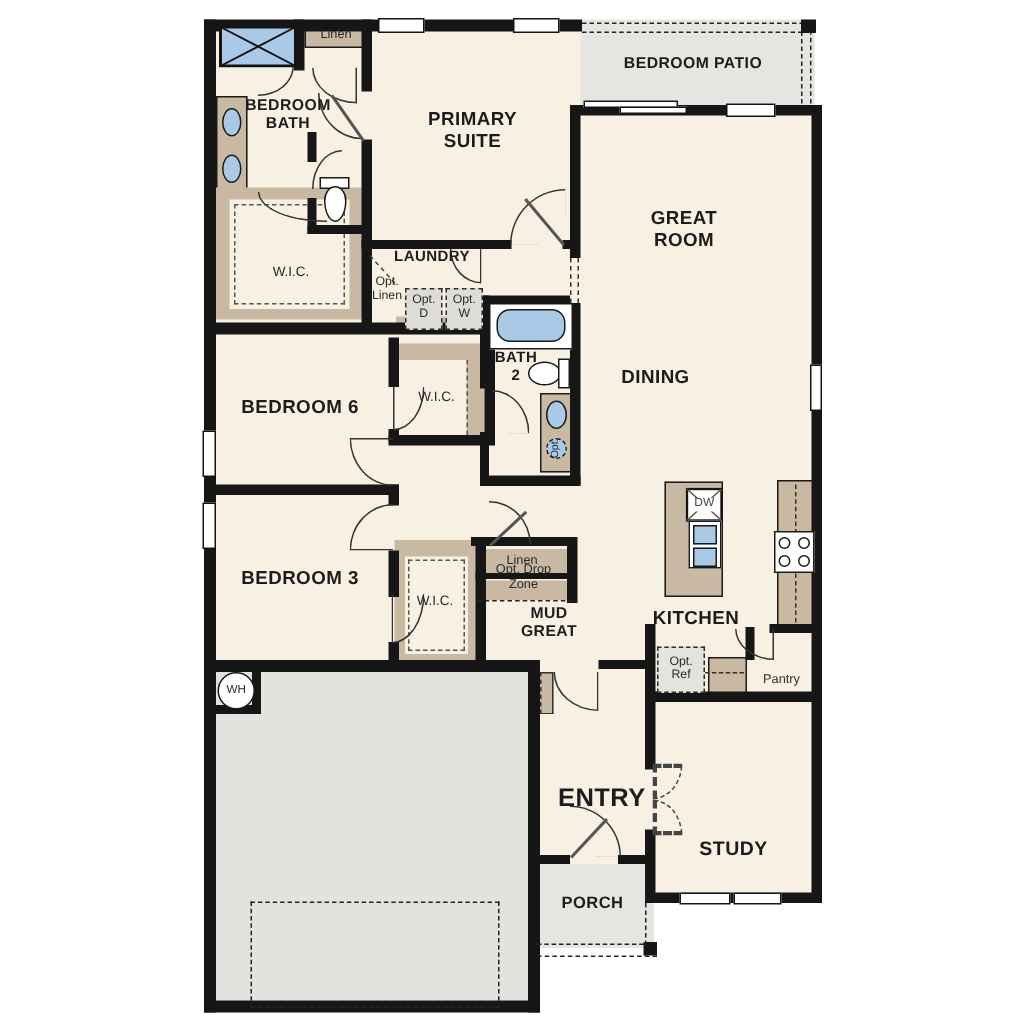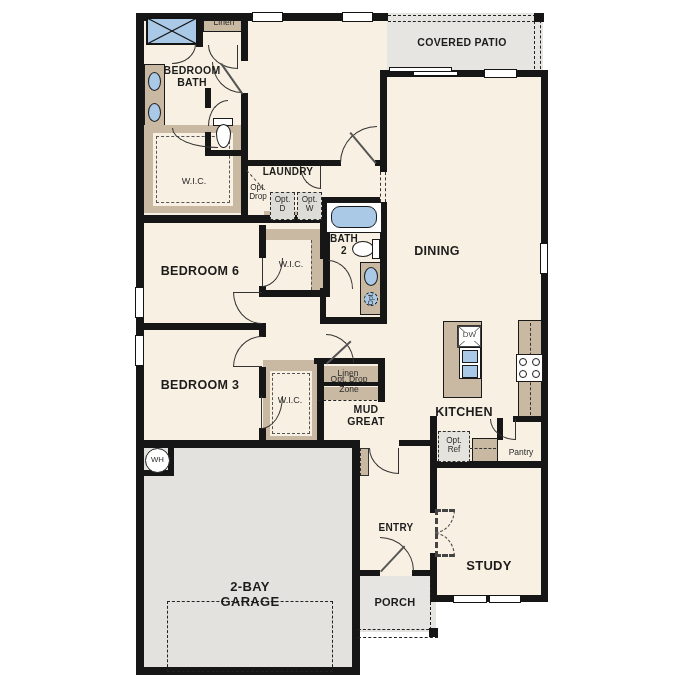--- a/index.html
+++ b/index.html
@@ -189,35 +189,36 @@
   <div class="arc arc-br" style="left:261px;top:396px;width:22px;height:33px;border-left:1.6px solid #333;"></div>
   <div class="arc arc-tr" style="left:326px;top:334px;width:28px;height:29px;"></div>
   <div class="lf" style="left:326px;top:363px;width:33px;transform:rotate(-43deg);"></div>
   <div class="arc arc-bl" style="left:369px;top:448px;width:30px;height:26px;border-right:1.6px solid #333;"></div>
   <div class="arc arc-tr" style="left:380px;top:537px;width:34px;height:34px;"></div>
   <div class="lf" style="left:380px;top:571px;width:35px;transform:rotate(-47deg);"></div>
   <div class="arc arc-bl" style="left:490px;top:419px;width:26px;height:21px;border-right:1.6px solid #333;"></div>
   <div class="arc arc-br dashed-arc" style="left:435px;top:509px;width:20px;height:24px;"></div>
   <div class="arc arc-tr dashed-arc" style="left:435px;top:533px;width:20px;height:24px;"></div>
 
-  <div class="rl f10" style="left:412px;top:36px;width:100px;">COVERED PATIO</div>
+  <div class="rl f10" style="left:412px;top:36px;width:100px;">BEDROOM PATIO</div>
+  <div class="rl f12" style="left:272px;top:72px;width:86px;">PRIMARY SUITE</div>
   <div class="rl f10" style="left:160px;top:64px;width:64px;">BEDROOM BATH</div>
   <div class="sl f8" style="left:204px;top:18px;width:40px;font-size:8.5px;">Linen</div>
   <div class="sl f9" style="left:168px;top:176px;width:52px;">W.I.C.</div>
   <div class="rl" style="left:258px;top:166px;width:60px;font-size:10px;">LAUNDRY</div>
-  <div class="sl f8" style="left:245px;top:183px;width:26px;">Opt. Drop</div>
+  <div class="sl f8" style="left:245px;top:183px;width:26px;">Opt. Linen</div>
   <div class="rl" style="left:326px;top:233px;width:36px;font-size:10px;">BATH 2</div>
+  <div class="rl f12" style="left:420px;top:138px;width:72px;">GREAT ROOM</div>
   <div class="rl f12" style="left:407px;top:244px;width:60px;">DINING</div>
   <div class="rl f12" style="left:148px;top:264px;width:104px;">BEDROOM 6</div>
   <div class="sl f9" style="left:270px;top:259px;width:42px;">W.I.C.</div>
   <div class="rl f12" style="left:148px;top:378px;width:104px;">BEDROOM 3</div>
   <div class="sl f9" style="left:268px;top:395px;width:44px;">W.I.C.</div>
   <div class="sl" style="left:320px;top:369px;width:56px;font-size:8.5px;">Linen</div>
   <div class="sl" style="left:320px;top:375px;width:58px;font-size:8.5px;">Opt. Drop Zone</div>
   <div class="rl f10" style="left:338px;top:403px;width:56px;">MUD GREAT</div>
   <div class="rl f12" style="left:432px;top:405px;width:64px;">KITCHEN</div>
   <div class="sl" style="left:503px;top:448px;width:36px;font-size:8.5px;">Pantry</div>
   <div class="rl f13" style="left:460px;top:522px;width:58px;">STUDY</div>
-  <div class="rl" style="left:372px;top:522px;width:48px;font-size:10px;text-align:center;">ENTRY</div>
+  <div class="rl" style="left:372px;top:522px;width:48px;font-size:17px;text-align:center;">ENTRY</div>
   <div class="rl" style="left:368px;top:596px;width:54px;font-size:11px;">PORCH</div>
-  <div class="rl f13" style="left:204px;top:543px;width:92px;">2-BAY GARAGE</div>
 
 </div>
 
 </body></html>

